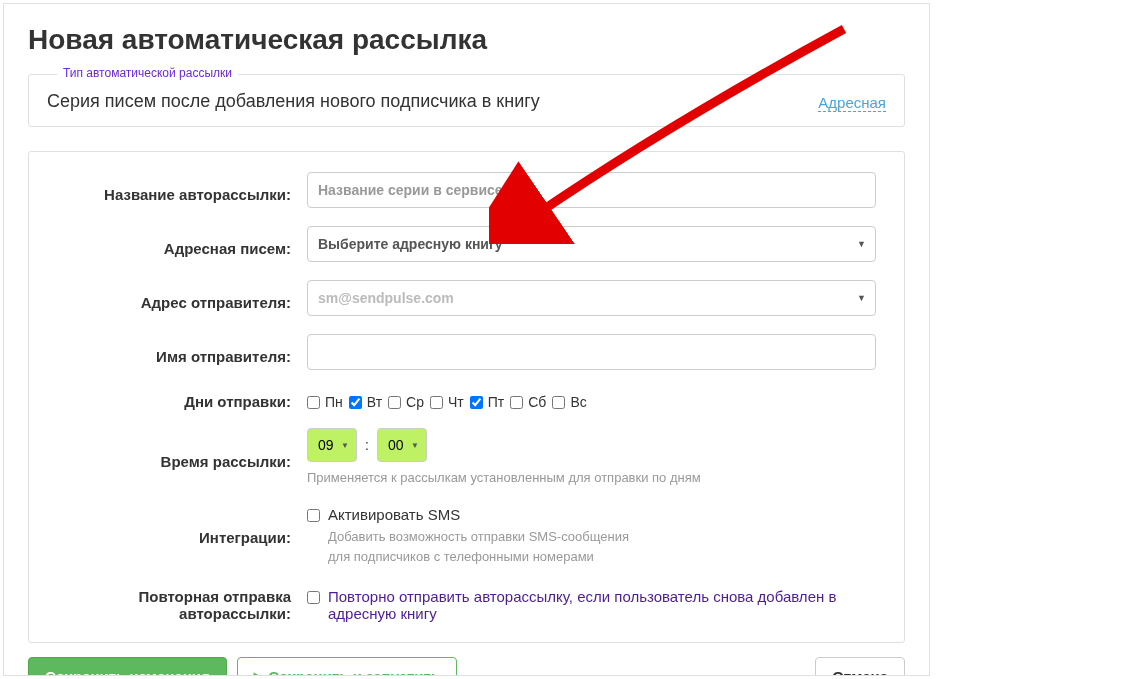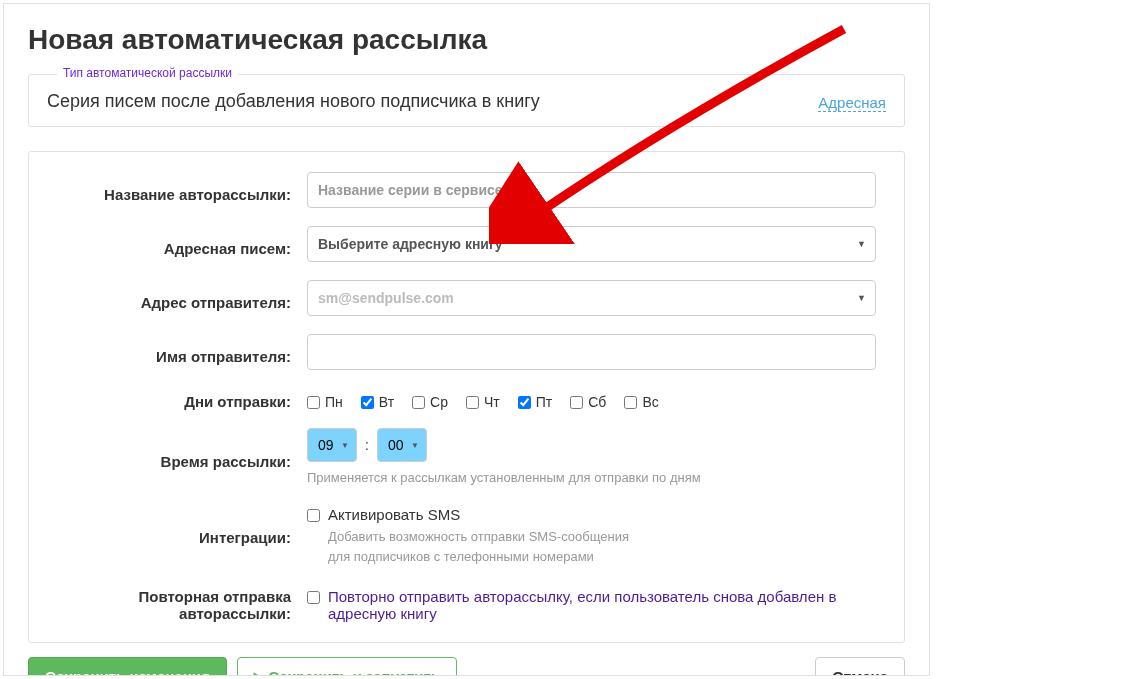--- a/index.html
+++ b/index.html
@@ -113,21 +113,21 @@
     font-size: 9px;
     color: #555;
     pointer-events: none;
   }
   .blurred {
     color: #bbb;
     filter: blur(0.6px);
   }
   .days {
     display: flex;
-    gap: 18px;
+    gap: 6px;
     padding-top: 6px;
   }
   .day-item {
     display: flex;
     align-items: center;
     gap: 5px;
     font-size: 14px;
     color: #333;
   }
   .day-item input { cursor: pointer; }
@@ -136,21 +136,21 @@
     align-items: center;
     gap: 8px;
     margin-bottom: 6px;
   }
   .time-select {
     height: 34px;
     border: 1px solid #ccc;
     border-radius: 4px;
     padding: 0 22px 0 10px;
     font-size: 14px;
-    background: #7dd3fc;
+    background: #bef264;
     appearance: none;
     -webkit-appearance: none;
     cursor: pointer;
   }
   .time-wrap {
     position: relative;
     display: inline-block;
   }
   .time-wrap::after {
     content: "▼";

